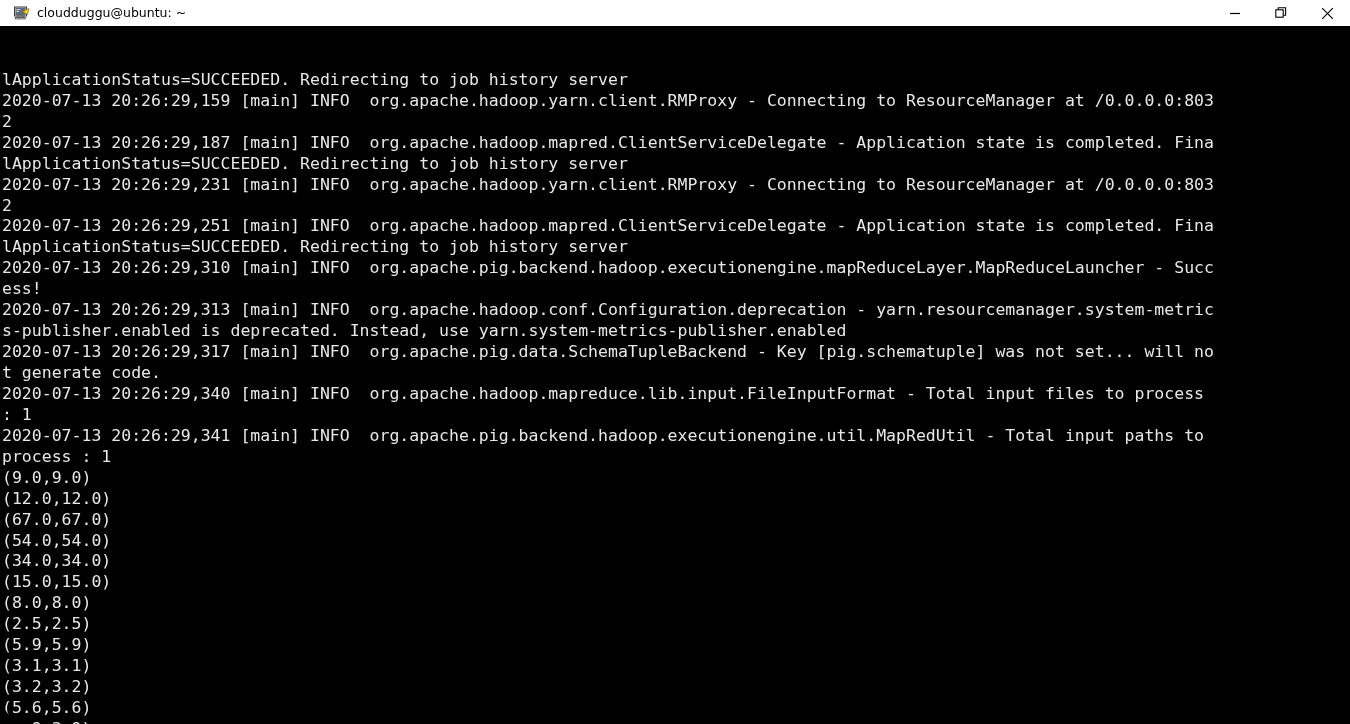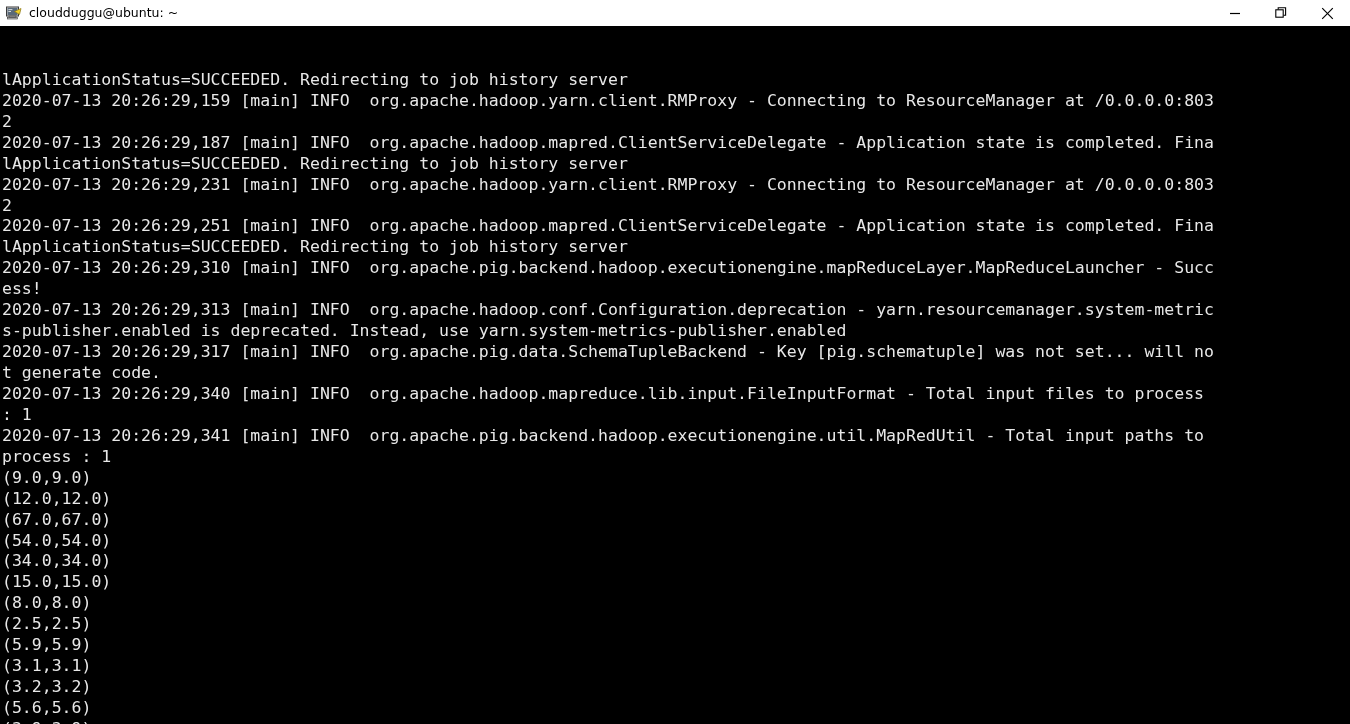--- a/index.html
+++ b/index.html
@@ -24,20 +24,21 @@
   }
   
   #titlebar {
     height: 26px;
     min-height: 26px;
     background: #ffffff;
     display: flex;
     align-items: center;
     position: relative;
     user-select: none;
+    padding-left: 8px;
   }
   #title-left {
     display: flex;
     align-items: center;
     padding-left: 5px;
     gap: 7px;
     flex: 0 0 auto;
   }
   #app-icon {
     width: 17px;
@@ -126,18 +127,18 @@
       </div>
       <div class="winbtn" style="background: rgb(255, 255, 255);">
         <svg width="13" height="13" viewBox="0 0 13 13" xmlns="http://www.w3.org/2000/svg">
           <line x1="1.2" y1="1.2" x2="11.8" y2="11.8" stroke="#000000" stroke-width="1.15"></line>
           <line x1="11.8" y1="1.2" x2="1.2" y2="11.8" stroke="#000000" stroke-width="1.15"></line>
         </svg>
       </div>
     </div>
   </div>
 
-  <div id="terminal" style="background: rgb(0, 0, 0); color: rgb(232, 232, 232);">
+  <div id="terminal" style="background: rgb(0, 0, 0); color: rgb(232, 232, 232); border-radius: 31px;">
     <div id="output-lines"><div class="tline">lApplicationStatus=SUCCEEDED. Redirecting to job history server</div><div class="tline">2020-07-13 20:26:29,159 [main] INFO  org.apache.hadoop.yarn.client.RMProxy - Connecting to ResourceManager at /0.0.0.0:803</div><div class="tline">2</div><div class="tline">2020-07-13 20:26:29,187 [main] INFO  org.apache.hadoop.mapred.ClientServiceDelegate - Application state is completed. Fina</div><div class="tline">lApplicationStatus=SUCCEEDED. Redirecting to job history server</div><div class="tline">2020-07-13 20:26:29,231 [main] INFO  org.apache.hadoop.yarn.client.RMProxy - Connecting to ResourceManager at /0.0.0.0:803</div><div class="tline">2</div><div class="tline">2020-07-13 20:26:29,251 [main] INFO  org.apache.hadoop.mapred.ClientServiceDelegate - Application state is completed. Fina</div><div class="tline">lApplicationStatus=SUCCEEDED. Redirecting to job history server</div><div class="tline">2020-07-13 20:26:29,310 [main] INFO  org.apache.pig.backend.hadoop.executionengine.mapReduceLayer.MapReduceLauncher - Succ</div><div class="tline">ess!</div><div class="tline">2020-07-13 20:26:29,313 [main] INFO  org.apache.hadoop.conf.Configuration.deprecation - yarn.resourcemanager.system-metric</div><div class="tline">s-publisher.enabled is deprecated. Instead, use yarn.system-metrics-publisher.enabled</div><div class="tline">2020-07-13 20:26:29,317 [main] INFO  org.apache.pig.data.SchemaTupleBackend - Key [pig.schematuple] was not set... will no</div><div class="tline">t generate code.</div><div class="tline">2020-07-13 20:26:29,340 [main] INFO  org.apache.hadoop.mapreduce.lib.input.FileInputFormat - Total input files to process</div><div class="tline">: 1</div><div class="tline">2020-07-13 20:26:29,341 [main] INFO  org.apache.pig.backend.hadoop.executionengine.util.MapRedUtil - Total input paths to</div><div class="tline">process : 1</div><div class="tline">(9.0,9.0)</div><div class="tline">(12.0,12.0)</div><div class="tline">(67.0,67.0)</div><div class="tline">(54.0,54.0)</div><div class="tline">(34.0,34.0)</div><div class="tline">(15.0,15.0)</div><div class="tline">(8.0,8.0)</div><div class="tline">(2.5,2.5)</div><div class="tline">(5.9,5.9)</div><div class="tline">(3.1,3.1)</div><div class="tline">(3.2,3.2)</div><div class="tline">(5.6,5.6)</div><div class="tline">(3.9,3.9)</div></div>
     
   </div>
 
 </div>
 
 </body></html>

